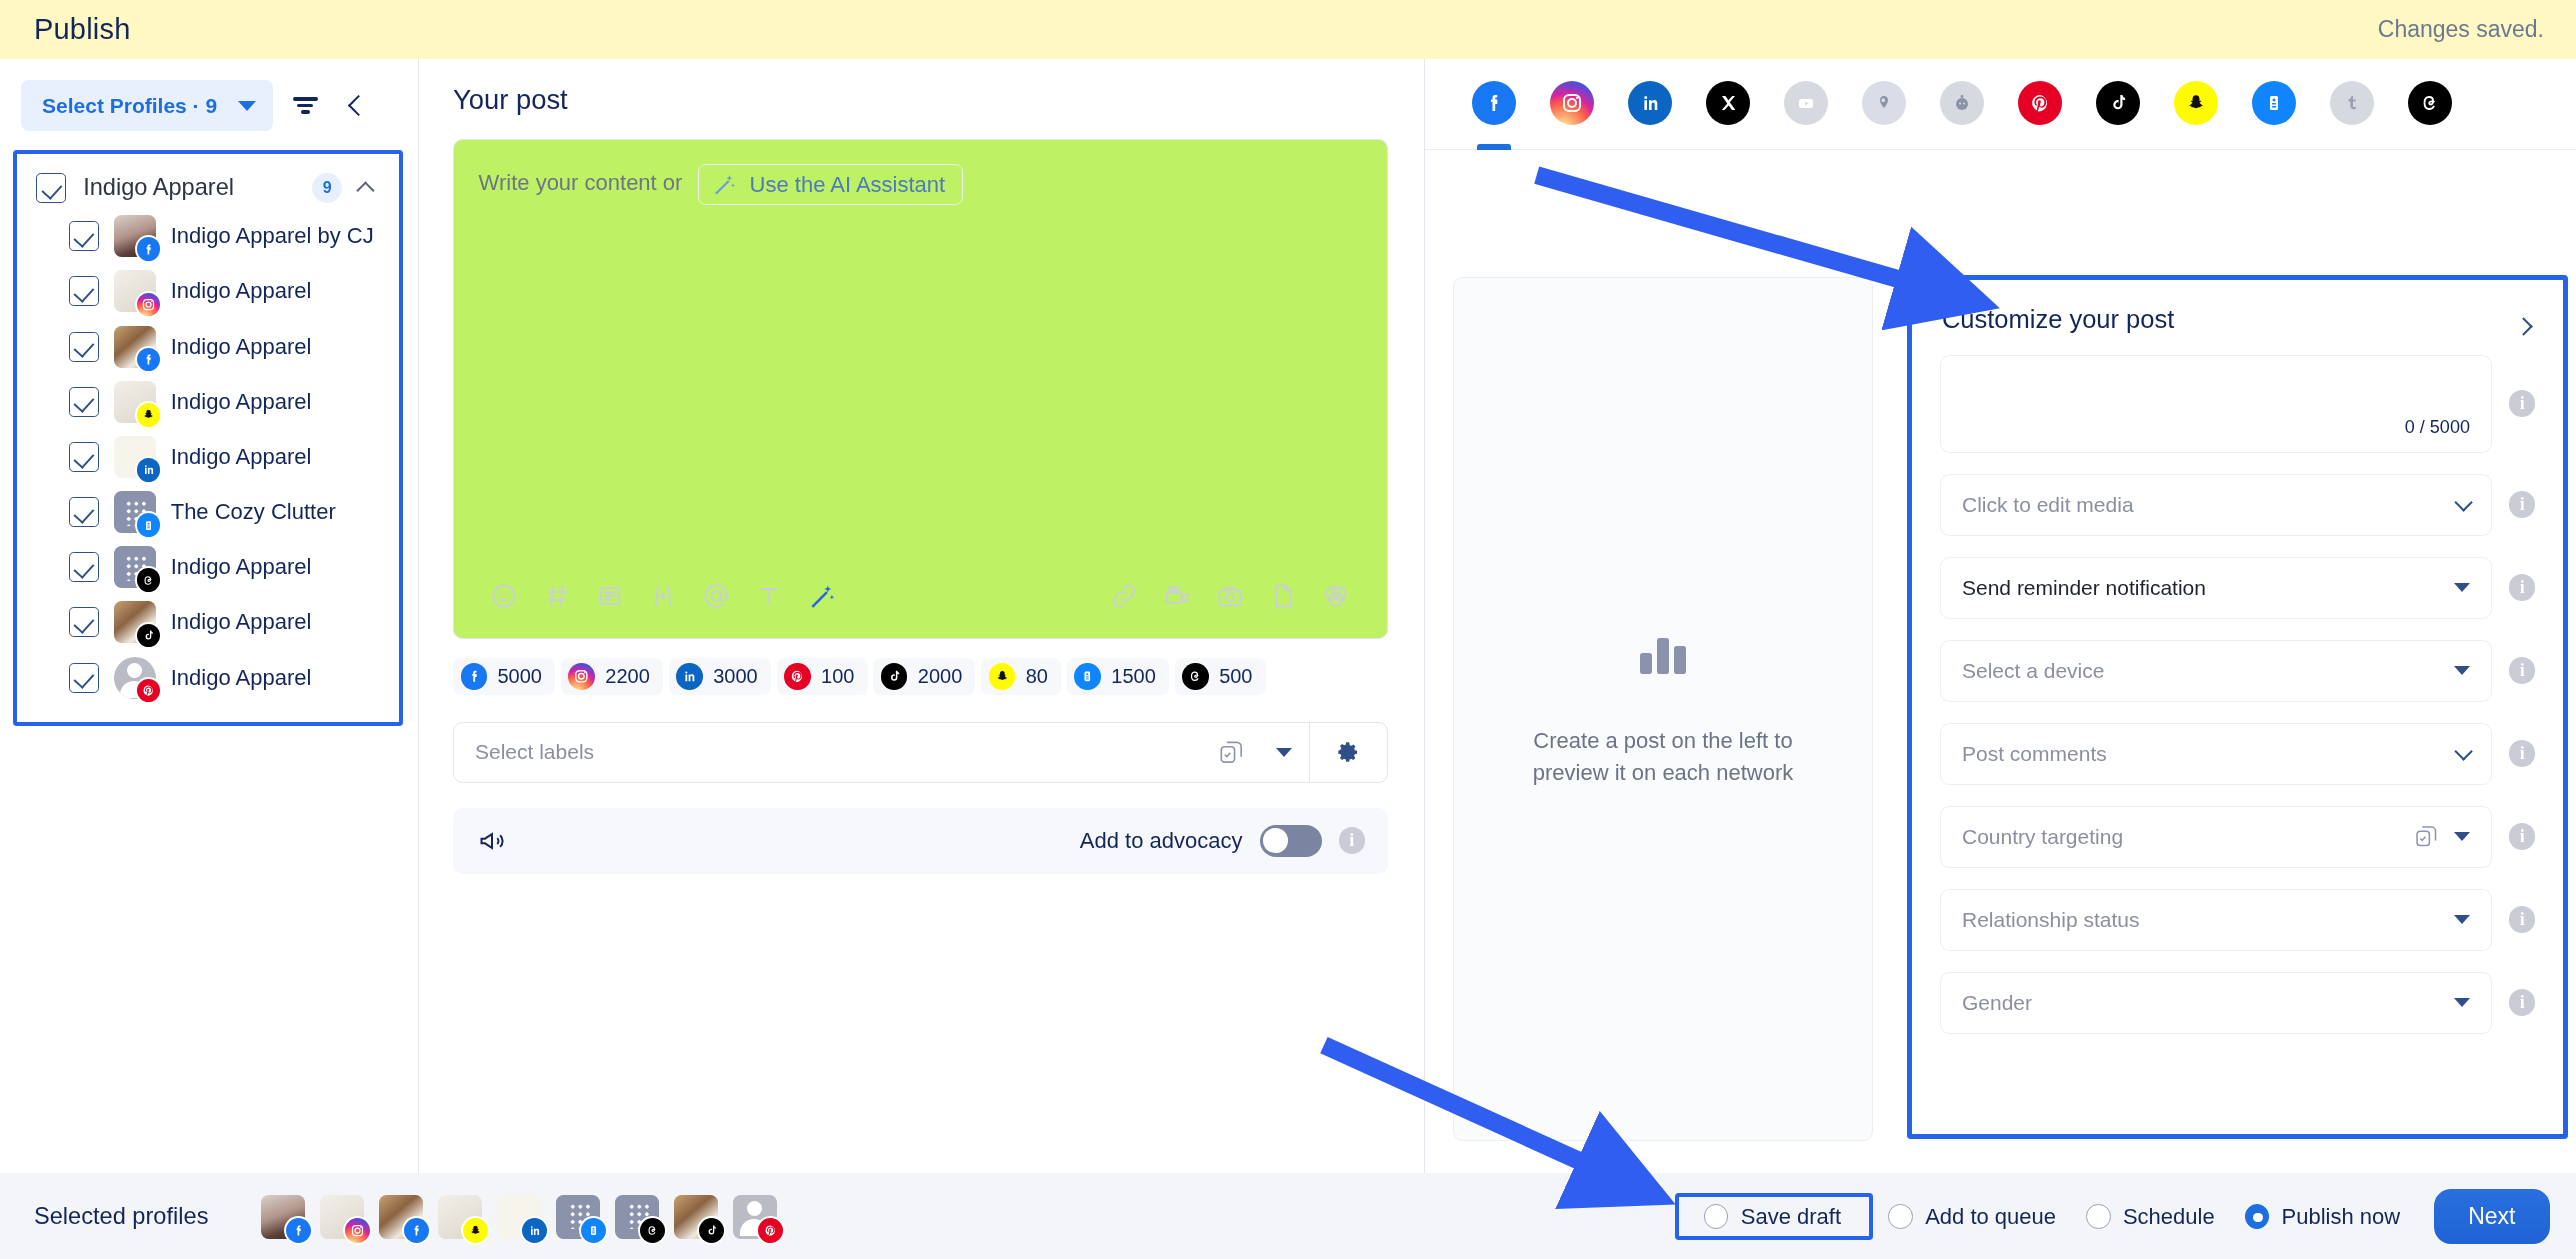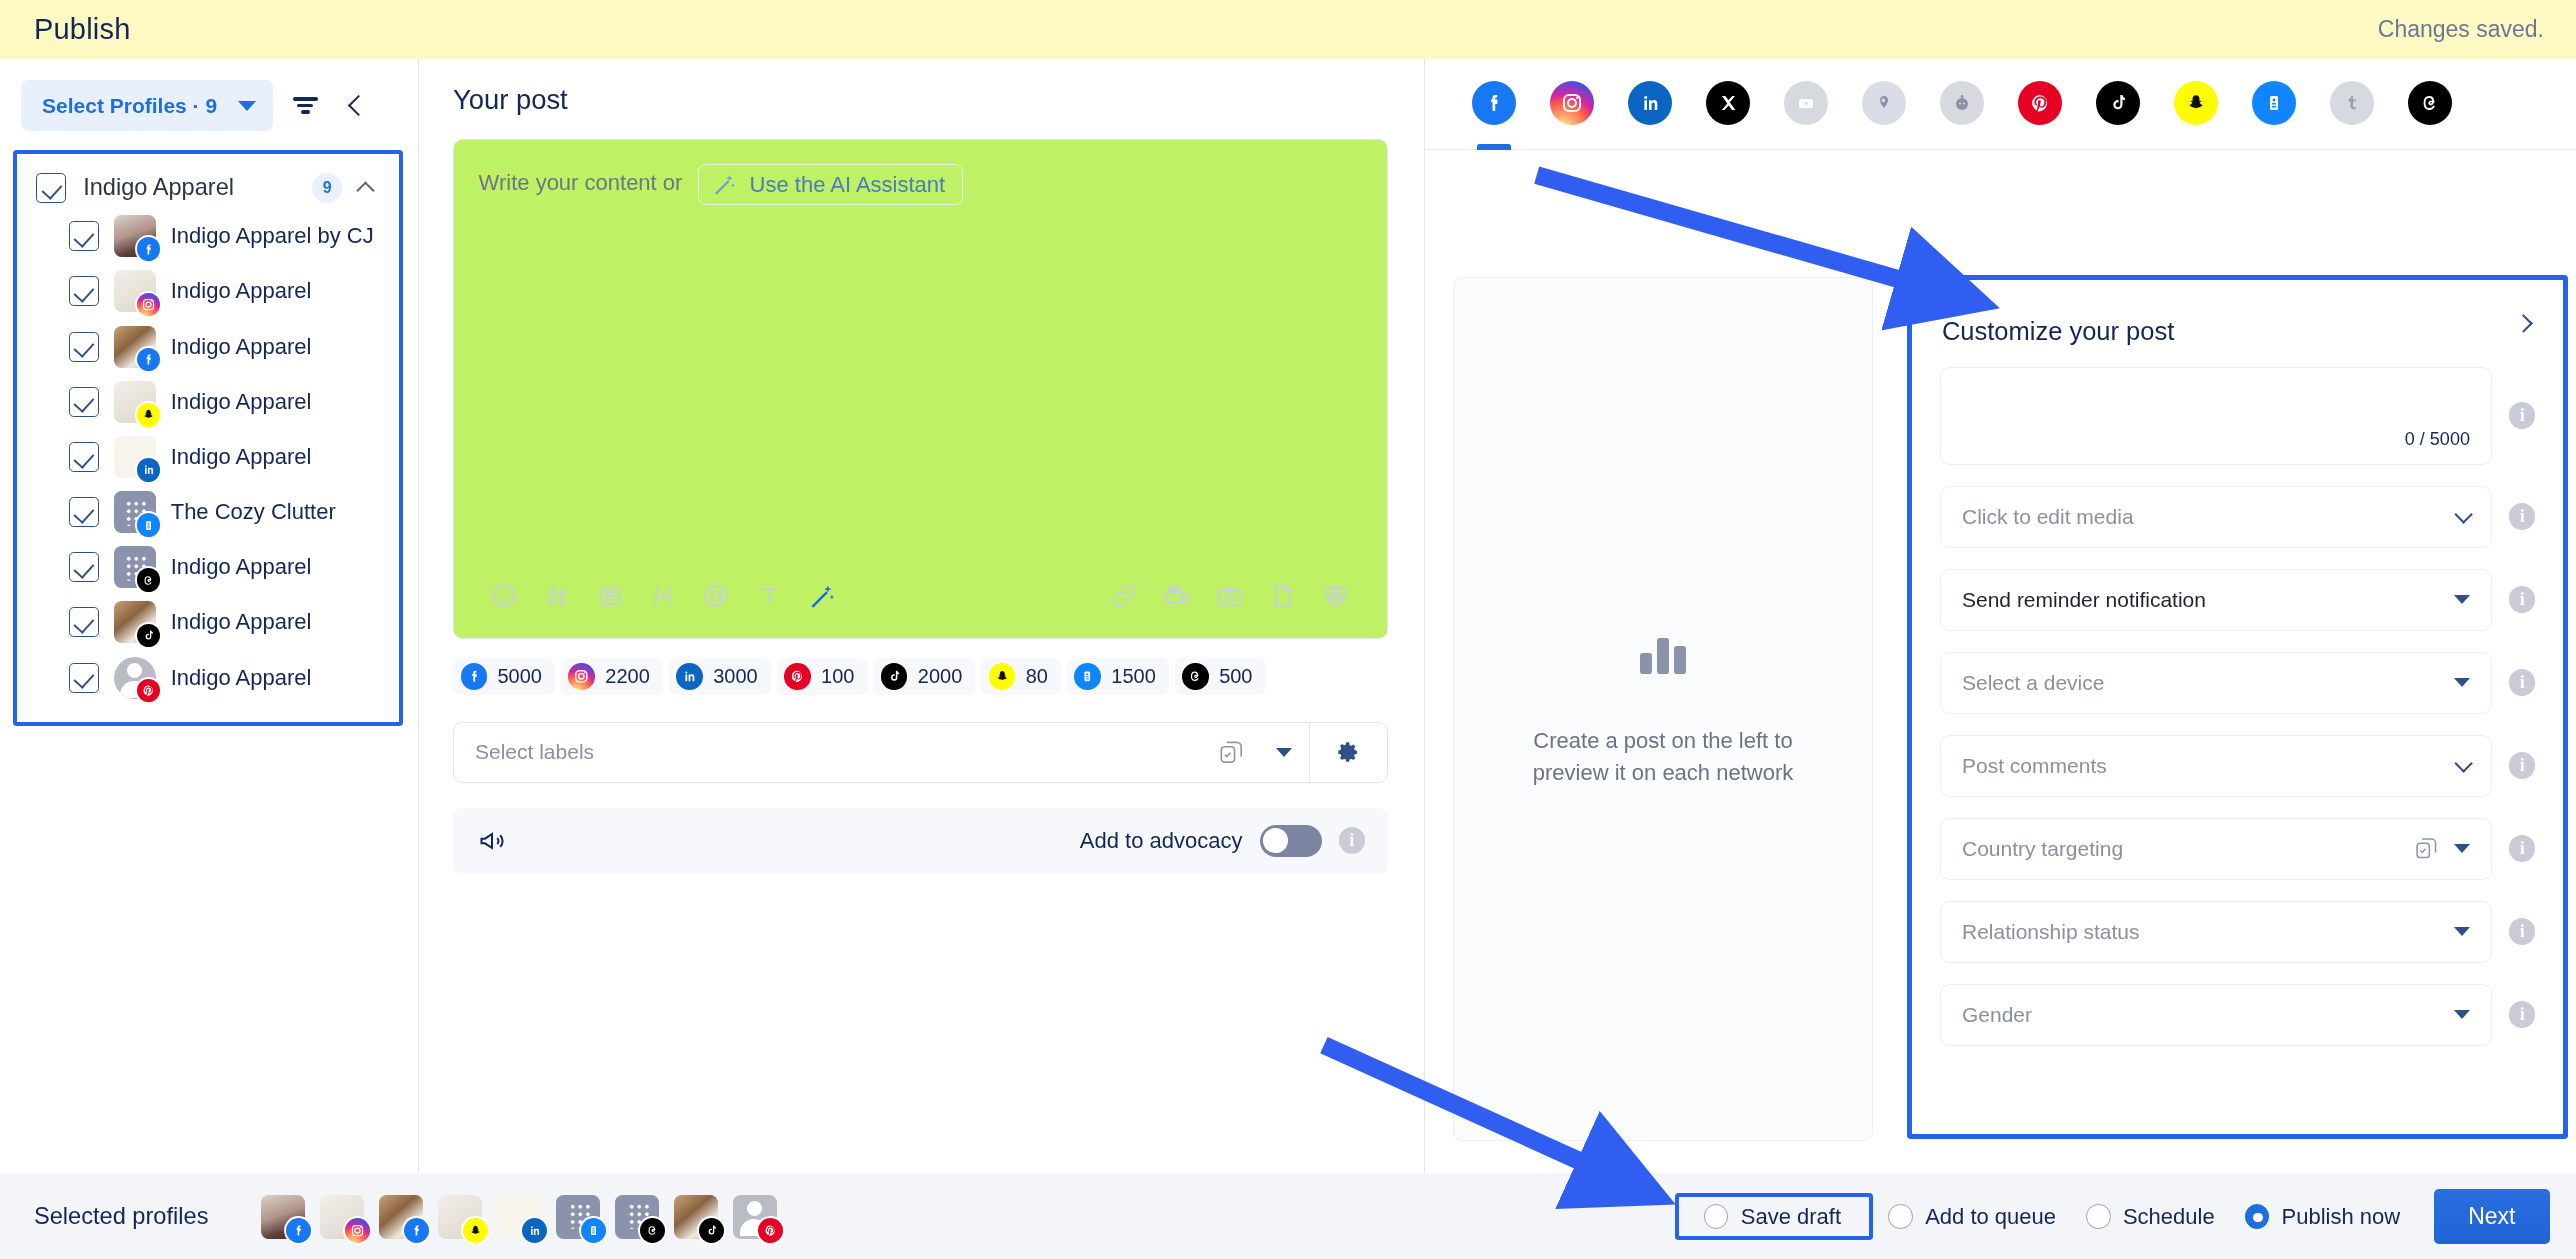--- a/index.html
+++ b/index.html
@@ -195,21 +195,21 @@
   .preview-bars span { width:11.3px; background:#8b92ab; border-radius:2.8px; }
   .preview-text { font-size:22px; color:#6b7387; text-align:center; line-height:32px; max-width: 293px; }
 
   
   .customize-outer {
     flex:1 1 auto; margin: 34px 7.6px 34px 34px;
     border: 5.7px solid #2563eb; border-radius: 3.8px; background:#fff;
     overflow:hidden; position:relative;
   }
   .customize-inner { padding: 24.6px 28px 0 28px; height:100%; }
-  .cz-head { display:flex; align-items:flex-start; justify-content:space-between; padding: 0 5.7px 0 1.9px; margin-top: 12px; }
+  .cz-head { display:flex; align-items:flex-end; justify-content:space-between; padding: 0 5.7px 0 1.9px; }
   .cz-title { font-size: 25.5px; color:#12265a; }
   .chev-right { width:13.2px;height:13.2px;border-top:2.8px solid #2f4f88;border-right:2.8px solid #2f4f88;transform:rotate(45deg); cursor:pointer;}
 
   .cz-field-row { display:flex; align-items:center; gap:17px; margin-top: 21px; }
   .cz-field {
     flex:1 1 auto; border:0.9px solid #eceef3; border-radius:9.5px;
     min-height: 62px; display:flex; align-items:center; padding: 0 21px; position:relative; cursor:pointer;
   }
   .cz-field.tall { height: 98px; align-items:flex-start; padding-top:15px; flex-direction:column; }
   .cz-label { font-size: 21px; color:#8a90a0; flex:1 1 auto; }
@@ -231,21 +231,21 @@
 
   .actions { display:flex; align-items:center; gap: 0; }
   .save-draft-box { border: 4.7px solid #2563eb; border-radius:3.8px; padding: 6.6px 13.2px 6.6px 9.5px; display:flex; align-items:center; }
   .radio-opt { display:flex; align-items:center; gap: 12.3px; padding: 0 15px; cursor:pointer; }
   .radio { width:24.6px;height:24.6px;border-radius:50%;border:1.9px solid #9aa1b2; background:#fff; position:relative; flex:0 0 24.6px;}
   .radio.on { border-color:#1d6fe0; background:#1d6fe0; }
   .radio.on::after { content:""; position:absolute; left:7.6px; top:7.6px; width:9.5px;height:9.5px;border-radius:50%;background:#fff;}
   .radio-label { font-size:22px; color:#12265a; white-space:nowrap; }
   .next-btn {
     background: linear-gradient(180deg,#2a6fdd 0%,#1f63d6 100%);
-    color:#fff; font-size:23px; border-radius:5px; border:none;
+    color:#fff; font-size:23px; border-radius:17px; border:none;
     padding: 14px 34px; margin-left: 19px; cursor:pointer;
   }
 
   
   .arrow-layer { position:absolute; inset:0; pointer-events:none; }
 </style>
 </head>
 <body>
 
 <div class="app">

